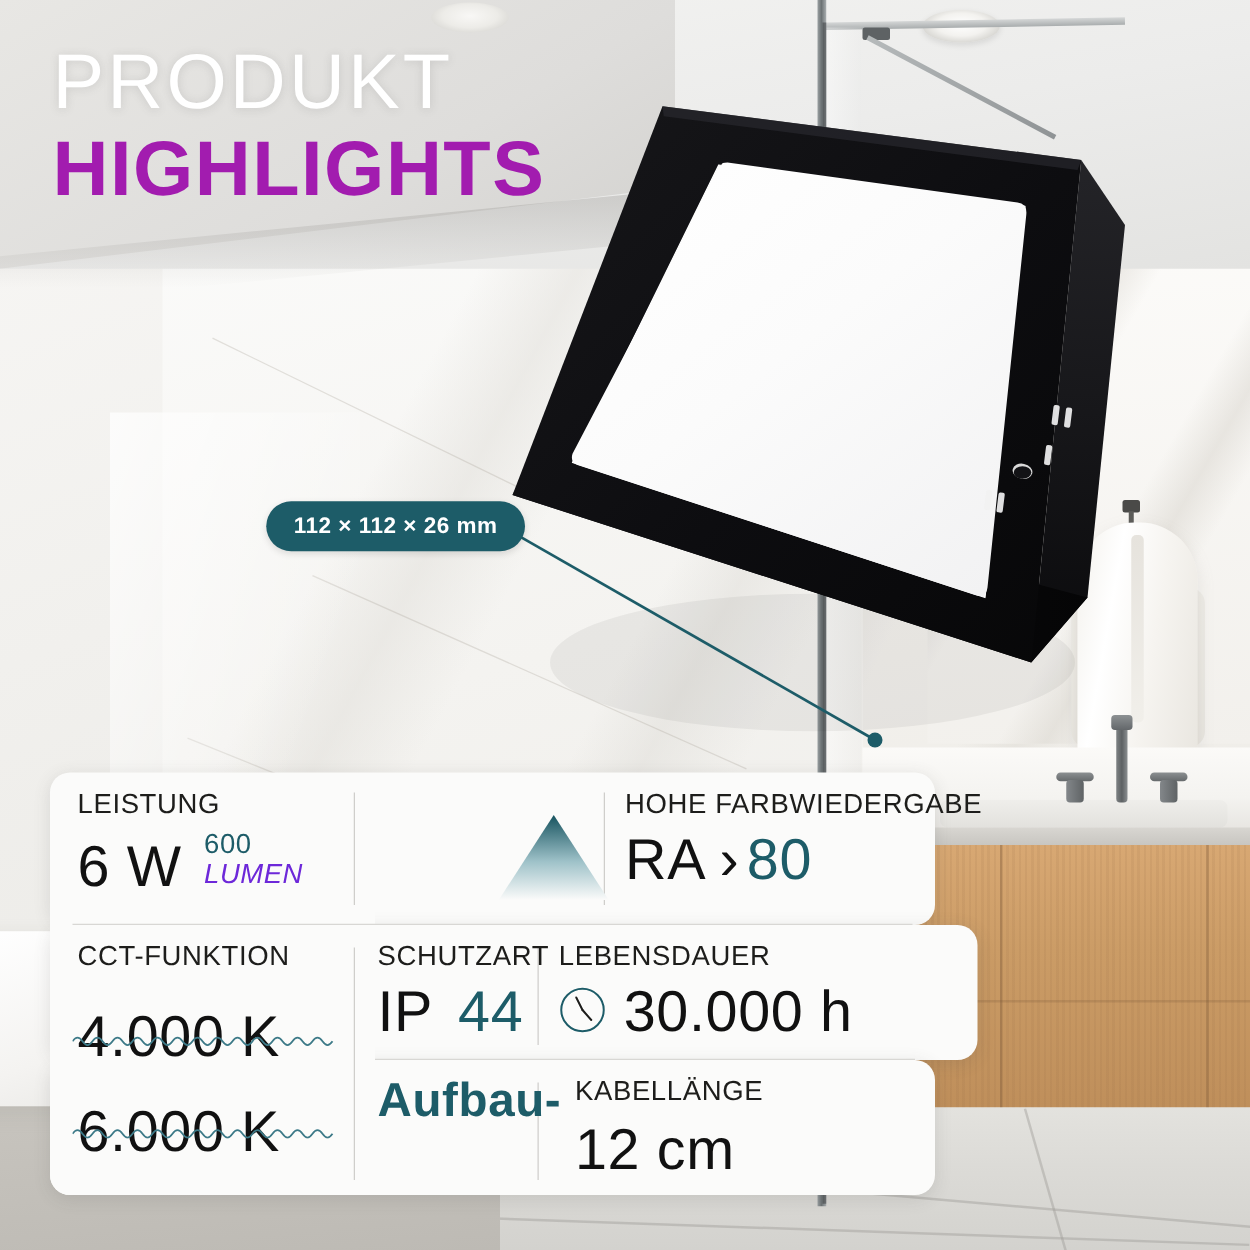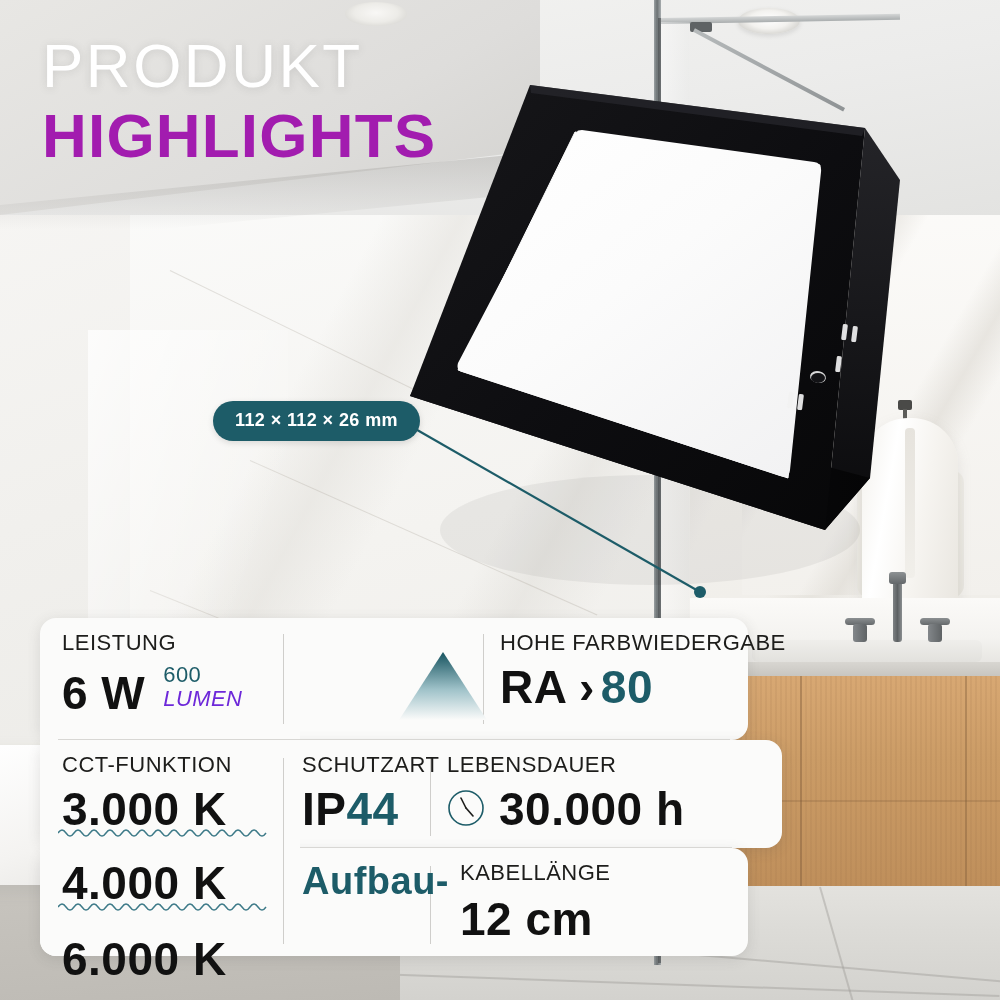--- a/index.html
+++ b/index.html
@@ -262,21 +262,21 @@
   #hdiv-2 { left:300px; top:847px; width:432px; }
 
   .vdiv { position:absolute; width:1px; background:#cfcecb; }
 
   .cell { position:absolute; }
   .cell-label {
     font-size:22px; font-weight:400; letter-spacing:.5px;
     color:#1d1d1b; white-space:nowrap;
   }
   .cell-value {
-    font-size:46px; font-weight:700; color:#111111;
+    font-size:46px; font-weight:400; color:#111111;
     letter-spacing:.5px; white-space:nowrap; line-height:1.0;
   }
   .teal { color:#1d5c68; }
   .sub-stack {
     display:inline-block; vertical-align:baseline;
     text-align:left; line-height:1.0;
   }
   .sub-top { font-size:22px; color:#1d5c68; letter-spacing:.4px; display:block; }
   .sub-bot { font-size:22px; color:#6d28d9; letter-spacing:.4px; display:block; margin-top:2px;font-style:italic; }
 
@@ -454,34 +454,33 @@
   <div class="cell" style="left:500px; top:630px;">
     <div class="cell-label">HOHE FARBWIEDERGABE</div>
     <div class="row-flex" style="margin-top:8px;">
       <div class="cell-value">RA ›</div>
       <div class="cell-value teal" style="margin-left:6px;">80</div>
     </div>
   </div>
 
   <div class="cell" style="left:62px; top:752px;">
     <div class="cell-label">CCT-FUNKTION</div>
-    <div class="cell-value" style="margin-top:8px;">3.000 K</div>
     <div class="cell-value" style="margin-top:28px;">4.000 K</div>
     <div class="cell-value" style="margin-top:30px;">6.000 K</div>
   </div>
   <svg class="wave" style="left:58px; top:827px;" width="210" height="10">
     <path d="M0,6 Q4,0 8,6 T16,6 T24,6 T32,6 T40,6 T48,6 T56,6 T64,6 T72,6 T80,6 T88,6 T96,6 T104,6 T112,6 T120,6 T128,6 T136,6 T144,6 T152,6 T160,6 T168,6 T176,6 T184,6 T192,6 T200,6 T208,6" fill="none" stroke="#3d7a88" stroke-width="1.4"></path>
   </svg>
   <svg class="wave" style="left:58px; top:901px;" width="210" height="10">
     <path d="M0,6 Q4,0 8,6 T16,6 T24,6 T32,6 T40,6 T48,6 T56,6 T64,6 T72,6 T80,6 T88,6 T96,6 T104,6 T112,6 T120,6 T128,6 T136,6 T144,6 T152,6 T160,6 T168,6 T176,6 T184,6 T192,6 T200,6 T208,6" fill="none" stroke="#3d7a88" stroke-width="1.4"></path>
   </svg>
 
   <div class="cell" style="left:302px; top:752px;">
     <div class="cell-label">SCHUTZART</div>
-    <div class="row-flex" style="margin-top:8px;">
+    <div class="row-flex" style="margin-top:8px;gap:20px;">
       <div class="cell-value">IP</div>
       <div class="cell-value teal">44</div>
     </div>
   </div>
 
   <div class="cell" style="left:447px; top:752px;">
     <div class="cell-label">LEBENSDAUER</div>
     <div class="row-flex" style="margin-top:8px;">
       <svg class="clock" style="position:relative; margin-right:14px; margin-bottom:5px;" width="38" height="38">
         <circle cx="19" cy="19" r="17" fill="none" stroke="#1d5c68" stroke-width="1.6"></circle>

